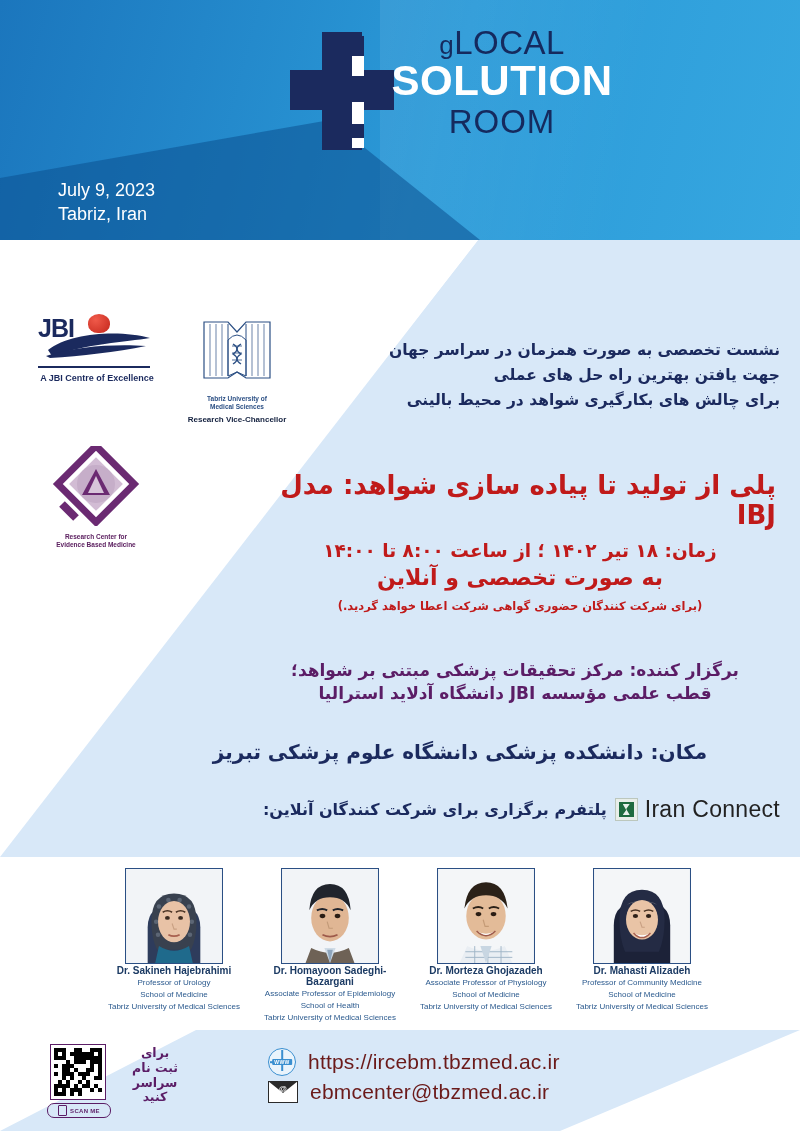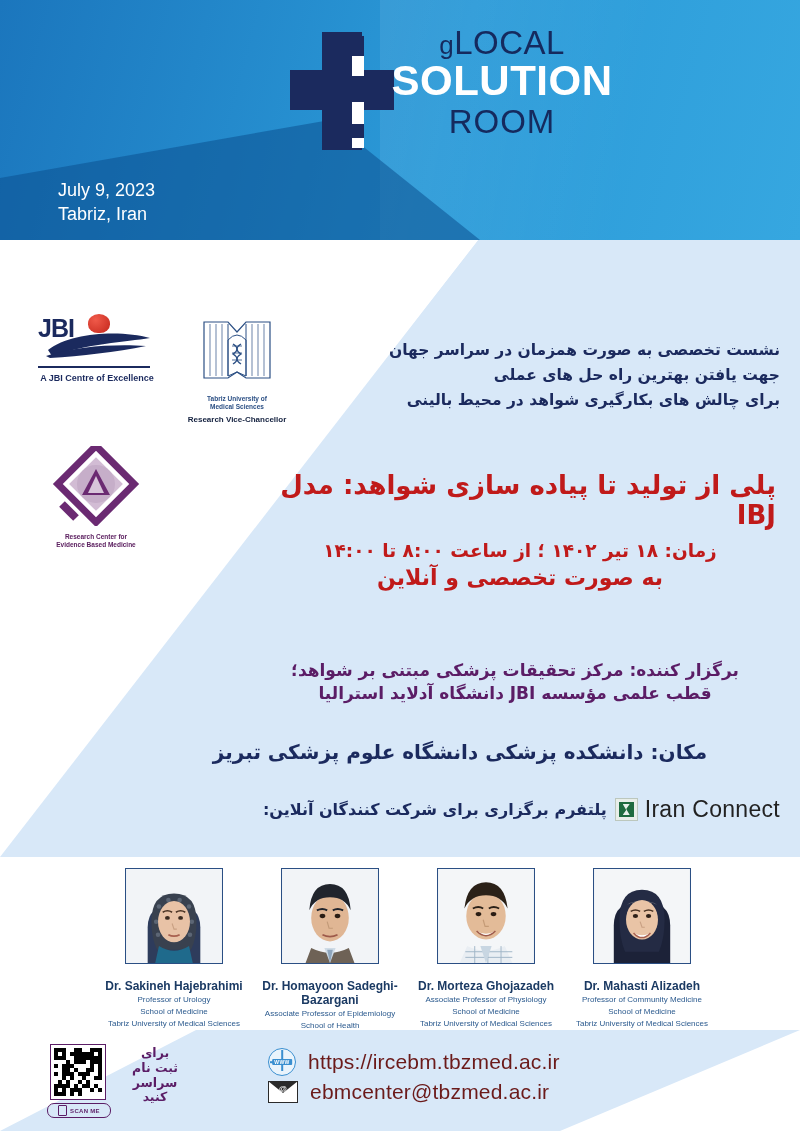--- a/index.html
+++ b/index.html
@@ -128,21 +128,21 @@
   .ac-icon i{position:absolute;left:3px;top:3px;width:15px;height:15px;background:#1f6b3f;display:block;}
   .ac-icon i:after{content:"";position:absolute;left:4px;top:2px;width:7px;height:11px;
      background:#e8f0ea;clip-path:polygon(0 0,100% 0,50% 45%,100% 100%,0 100%,50% 55%);}
   .ac-name{font-size:23px;color:#222;letter-spacing:.3px;}
 
   
   .speakers{position:absolute;left:98px;top:858px;width:620px;height:172px;background:#ffffff;
      display:flex;justify-content:space-between;padding:10px 0 0 0;box-sizing:border-box;}
   .spk{width:152px;text-align:center;}
   .spk-photo{width:98px;height:96px;margin:0 auto;border:1.5px solid #2b4f84;box-sizing:border-box;overflow:hidden;position:relative;background:#eef2f6;}
-  .spk-name{font-size:12px;font-weight:bold;color:#1b3a63;margin-top:15px;}
+  .spk-name{font-size:10px;font-weight:bold;color:#1b3a63;margin-top:1px;}
   .spk-role{font-size:8px;color:#2b5a8e;line-height:1.5;margin-top:1px;}
 
   
   .face{position:absolute;left:0;top:0;width:100%;height:100%;}
 
   
   .footer{position:absolute;left:0;top:1030px;width:800px;height:101px;background:#ffffff;overflow:hidden;}
   .footer-band{position:absolute;left:0;top:0;width:800px;height:101px;background:#d8e8f8;
      clip-path:polygon(196px 0, 800px 0, 800px 101px, 0 101px, 0 101px);}
   .footer-white-right{position:absolute;left:0;top:0;width:800px;height:101px;background:#ffffff;
@@ -266,20 +266,21 @@
       <div>نشست تخصصی  به صورت همزمان در سراسر جهان</div>
       <div>جهت یافتن بهترین راه حل های عملی</div>
       <div>برای چالش های بکارگیری  شواهد در محیط بالینی</div>
     </div>
 
     <div class="title-red fa">پلی از تولید تا پیاده سازی شواهد: مدل JBI</div>
 
     <div class="when fa">
       <div class="l1">زمان: ۱۸ تیر ۱۴۰۲ ؛ از ساعت ۸:۰۰ تا ۱۴:۰۰</div>
       <div class="l2">به صورت تخصصی و آنلاین</div>
+      <div class="note">(برای شرکت کنندگان حضوری گواهی شرکت اعطا خواهد گردید.)</div>
     </div>
 
     <div class="host fa">
       <div class="l1">برگزار کننده: مرکز تحقیقات پزشکی مبتنی بر شواهد؛</div>
       <div class="l2">قطب علمی مؤسسه JBI دانشگاه آدلاید استرالیا</div>
     </div>
 
     <div class="place fa">مکان: دانشکده پزشکی دانشگاه علوم پزشکی تبریز</div>
 
     <div class="platform">

